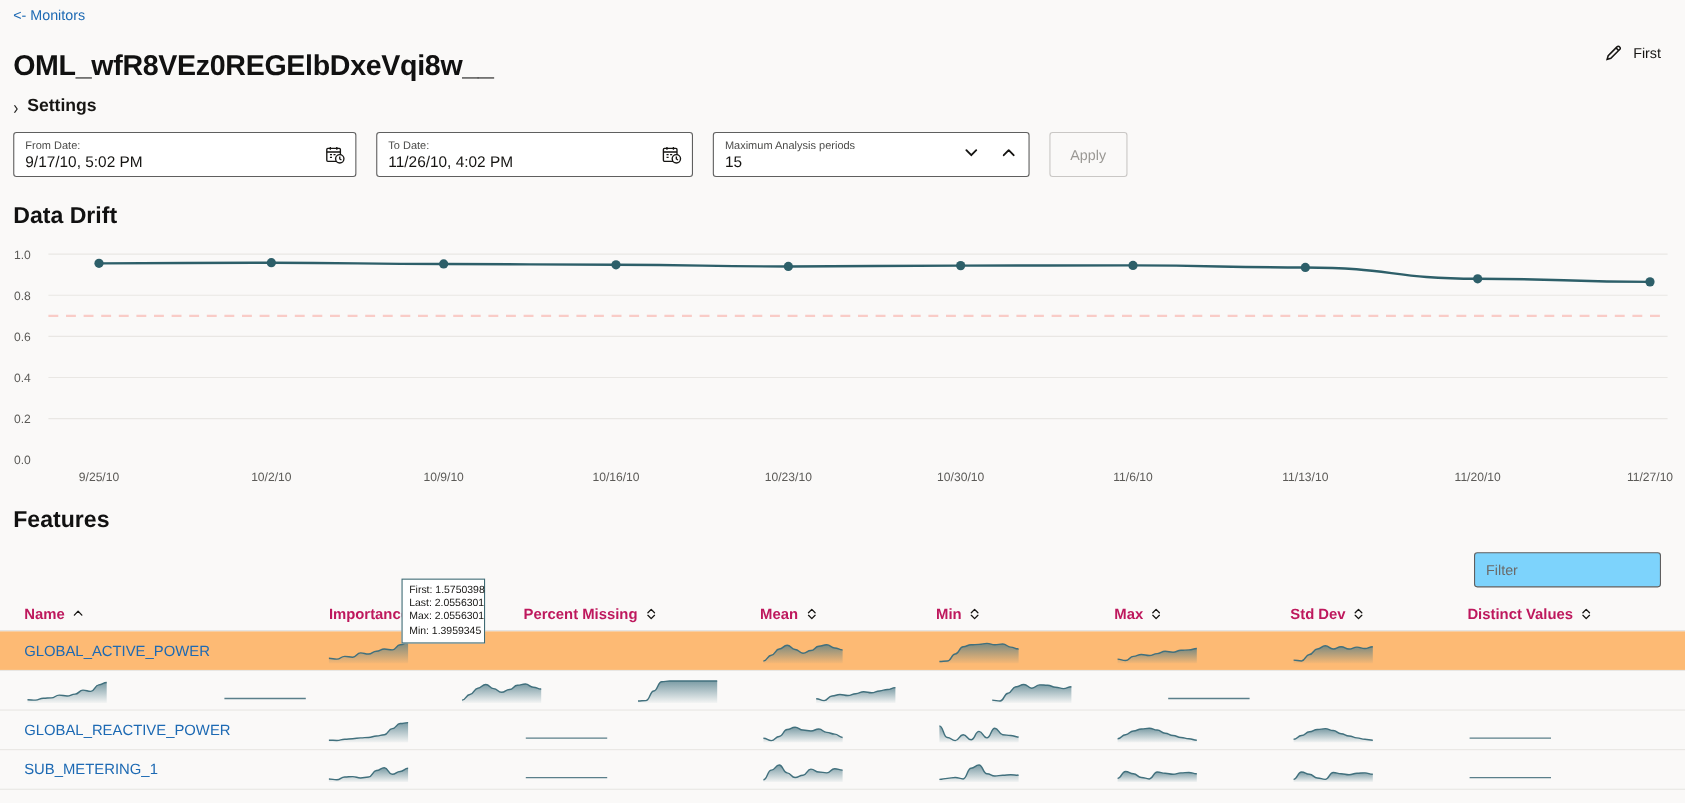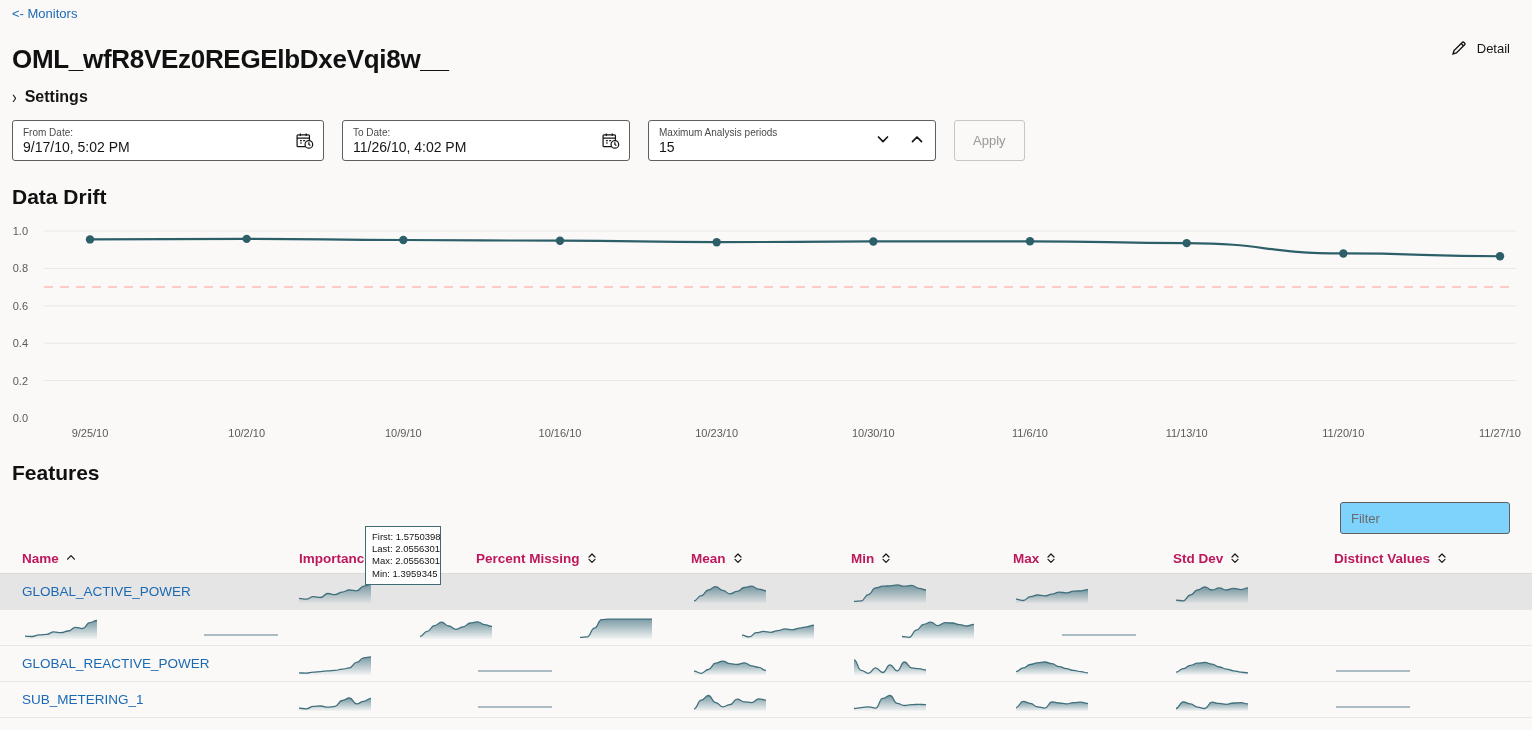--- a/index.html
+++ b/index.html
@@ -106,21 +106,21 @@
   }
   .th { font-size: 13.5px; font-weight: bold; color: #be185d; display: flex; align-items: center; gap: 7px; cursor: pointer; white-space: nowrap; }
   .sort-ic { width: 10px; height: 12px; flex: none; }
 
   .trow {
     display: flex; align-items: center;
     height: 36px;
     border-bottom: 1px solid #e8e6e3;
     padding: 0 22px;
   }
-  .trow.sel { background: #e5e5e5; }
+  .trow.sel { background: #fdba74; }
   .cell { display: flex; align-items: center; height: 36px; overflow: hidden; }
   .name-link { font-size: 13.5px; color: #1c69b3; cursor: pointer; }
   .spark { display: block; }
 
   
   .c-name  { width: 274px; }
   .c-imp   { width: 180px; }
   .c-miss  { width: 215px; }
   .c-mean  { width: 160px; }
   .c-min   { width: 162px; }
@@ -153,21 +153,21 @@
 
   <div class="page-title">OML_wfR8VEz0REGElbDxeVqi8w__</div>
 
   <div class="detail-action">
     <span>
       <svg class="pencil-icon" viewBox="0 0 18 18" fill="none" stroke="#161513" stroke-width="1.4">
         <path d="M3 15l1-3.4L12.2 3.4a1.3 1.3 0 0 1 1.9 0l.5.5a1.3 1.3 0 0 1 0 1.9L6.4 14 3 15z"></path>
         <path d="M11.2 4.6l2.2 2.2"></path>
       </svg>
     </span>
-    <span class="lbl">Detail</span>
+    <span class="lbl">First</span>
   </div>
 
   <div class="settings-row">
     <span class="chev">›</span>
     <span class="lbl">Settings</span>
   </div>
 
   <div class="controls">
 
     <div class="field from">

